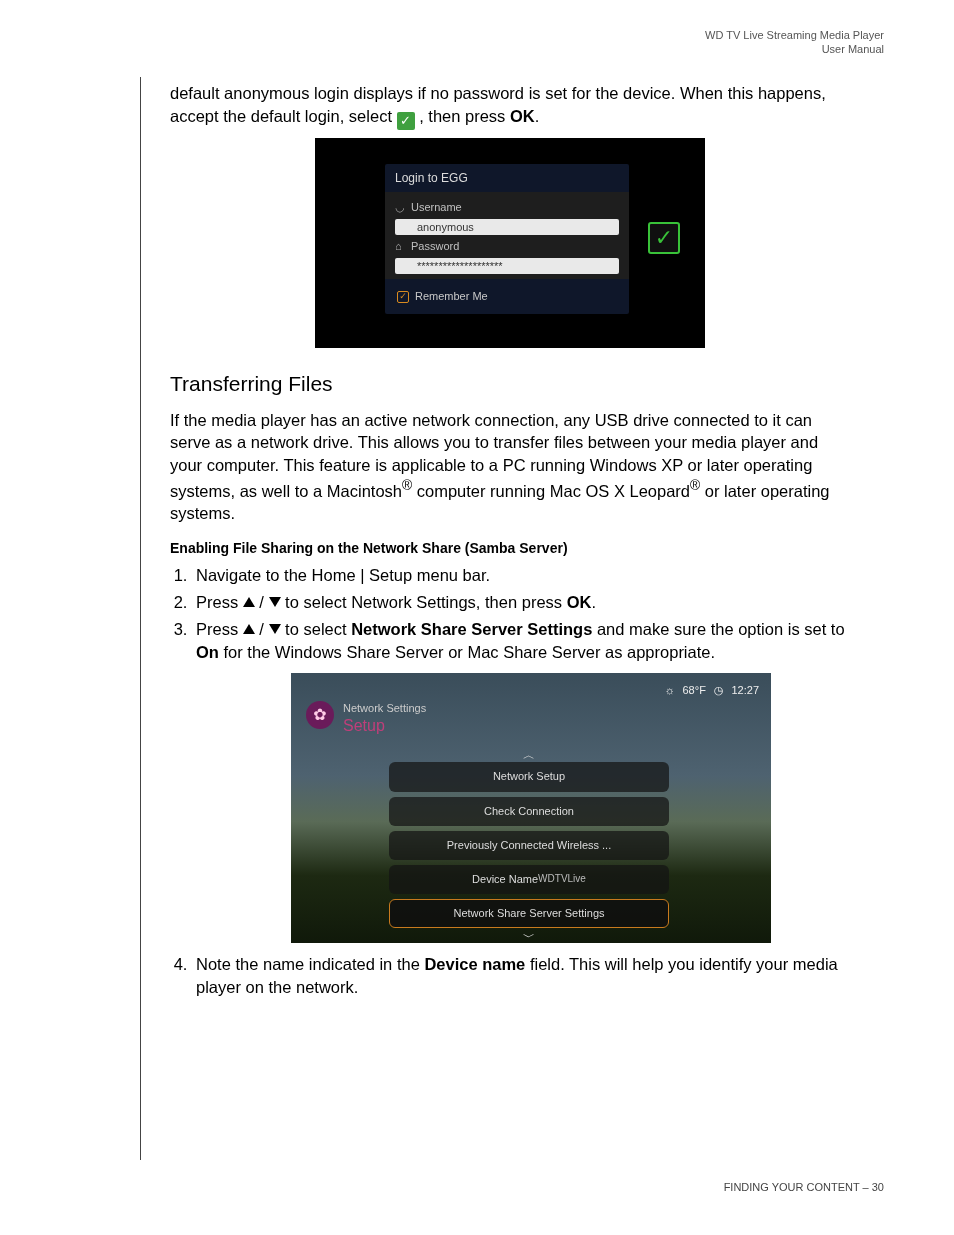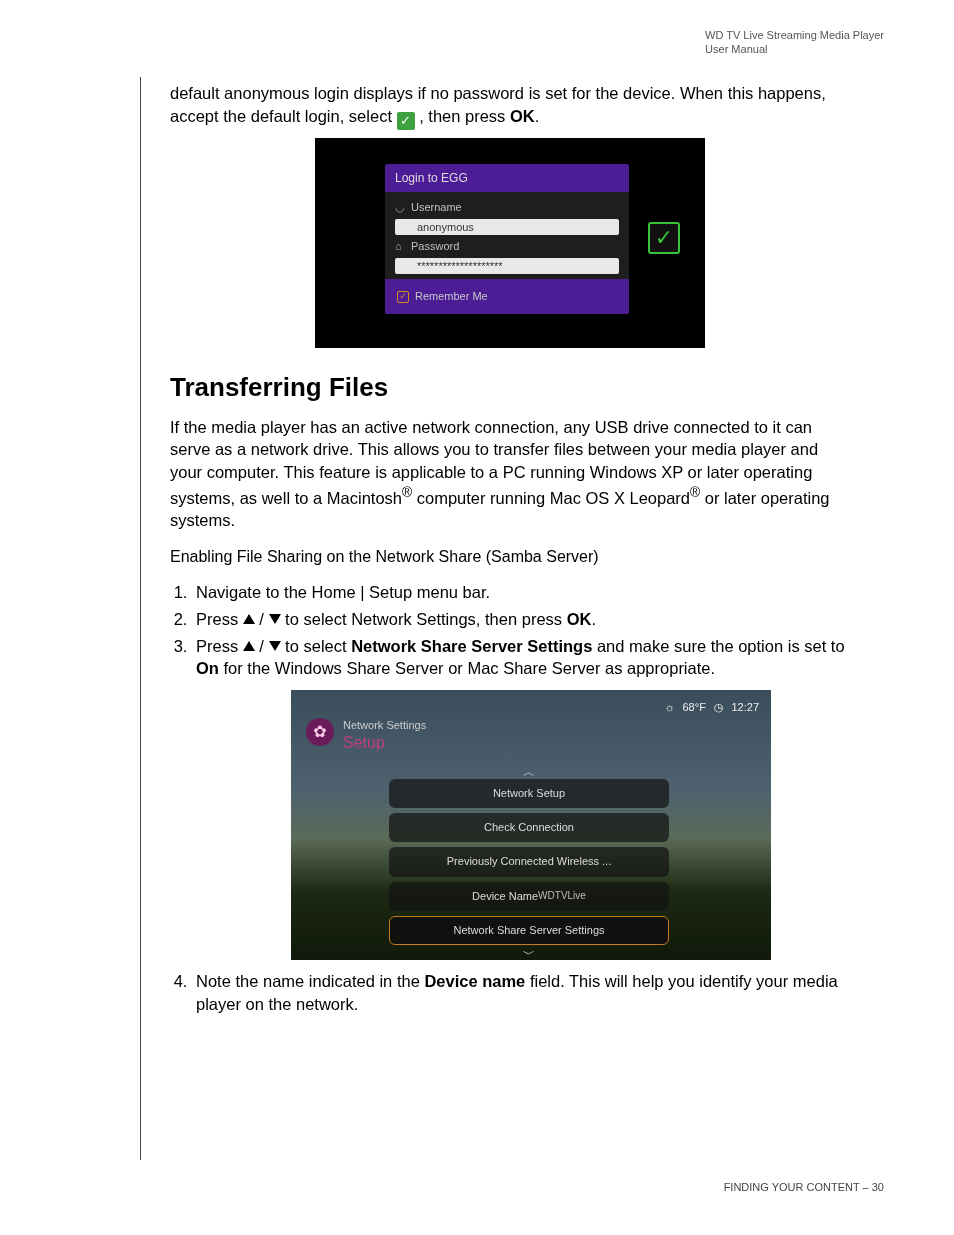--- a/index.html
+++ b/index.html
@@ -10,20 +10,21 @@
     color: #000;
     background: #fff;
     width: 954px;
     height: 1235px;
     position: relative;
   }
   .header-right {
     position: absolute;
     top: 28px;
     right: 70px;
+    text-align: right;
     font-size: 11px;
     color: #555;
     line-height: 1.3;
   }
   .vline {
     position: absolute;
     top: 77px;
     left: 140px;
     width: 1px;
     height: 1083px;
@@ -43,28 +44,28 @@
     width: 18px;
     height: 18px;
     background: #3fa03f;
     color: #fff;
     font-size: 13px;
     border-radius: 2px;
     vertical-align: -3px;
   }
   b { font-weight: bold; }
   h2 {
-    font-size: 26px;
+    font-size: 21px;
+    font-weight: normal;
+    margin: 22px 0 10px 0;
+  }
+  h3 {
+    font-size: 14px;
     font-weight: bold;
-    margin: 22px 0 10px 0;
-  }
-  h3 {
-    font-size: 16px;
-    font-weight: normal;
-    margin: 14px 0 13px 0;
+    margin: 14px 0 6px 0;
   }
   ol { margin-left: 22px; }
   ol li { margin-bottom: 4px; padding-left: 4px; }
   .arrow-up, .arrow-down {
     display: inline-block;
     width: 0; height: 0;
     border-left: 6px solid transparent;
     border-right: 6px solid transparent;
     vertical-align: 1px;
   }
@@ -85,21 +86,21 @@
     background: #000;
     margin: 8px auto 12px auto;
     position: relative;
     color: #c8c8c8;
     font-size: 11px;
   }
   .shot1 .panel {
     position: absolute;
     top: 26px; left: 70px;
     width: 244px;
-    background: #4c1d95;
+    background: #0f172a;
     border-radius: 2px;
     padding-bottom: 10px;
   }
   .shot1 .title {
     padding: 6px 10px;
     font-size: 12px;
     color: #dcdcdc;
   }
   .shot1 .sect {
     background: #1e1e1e;

